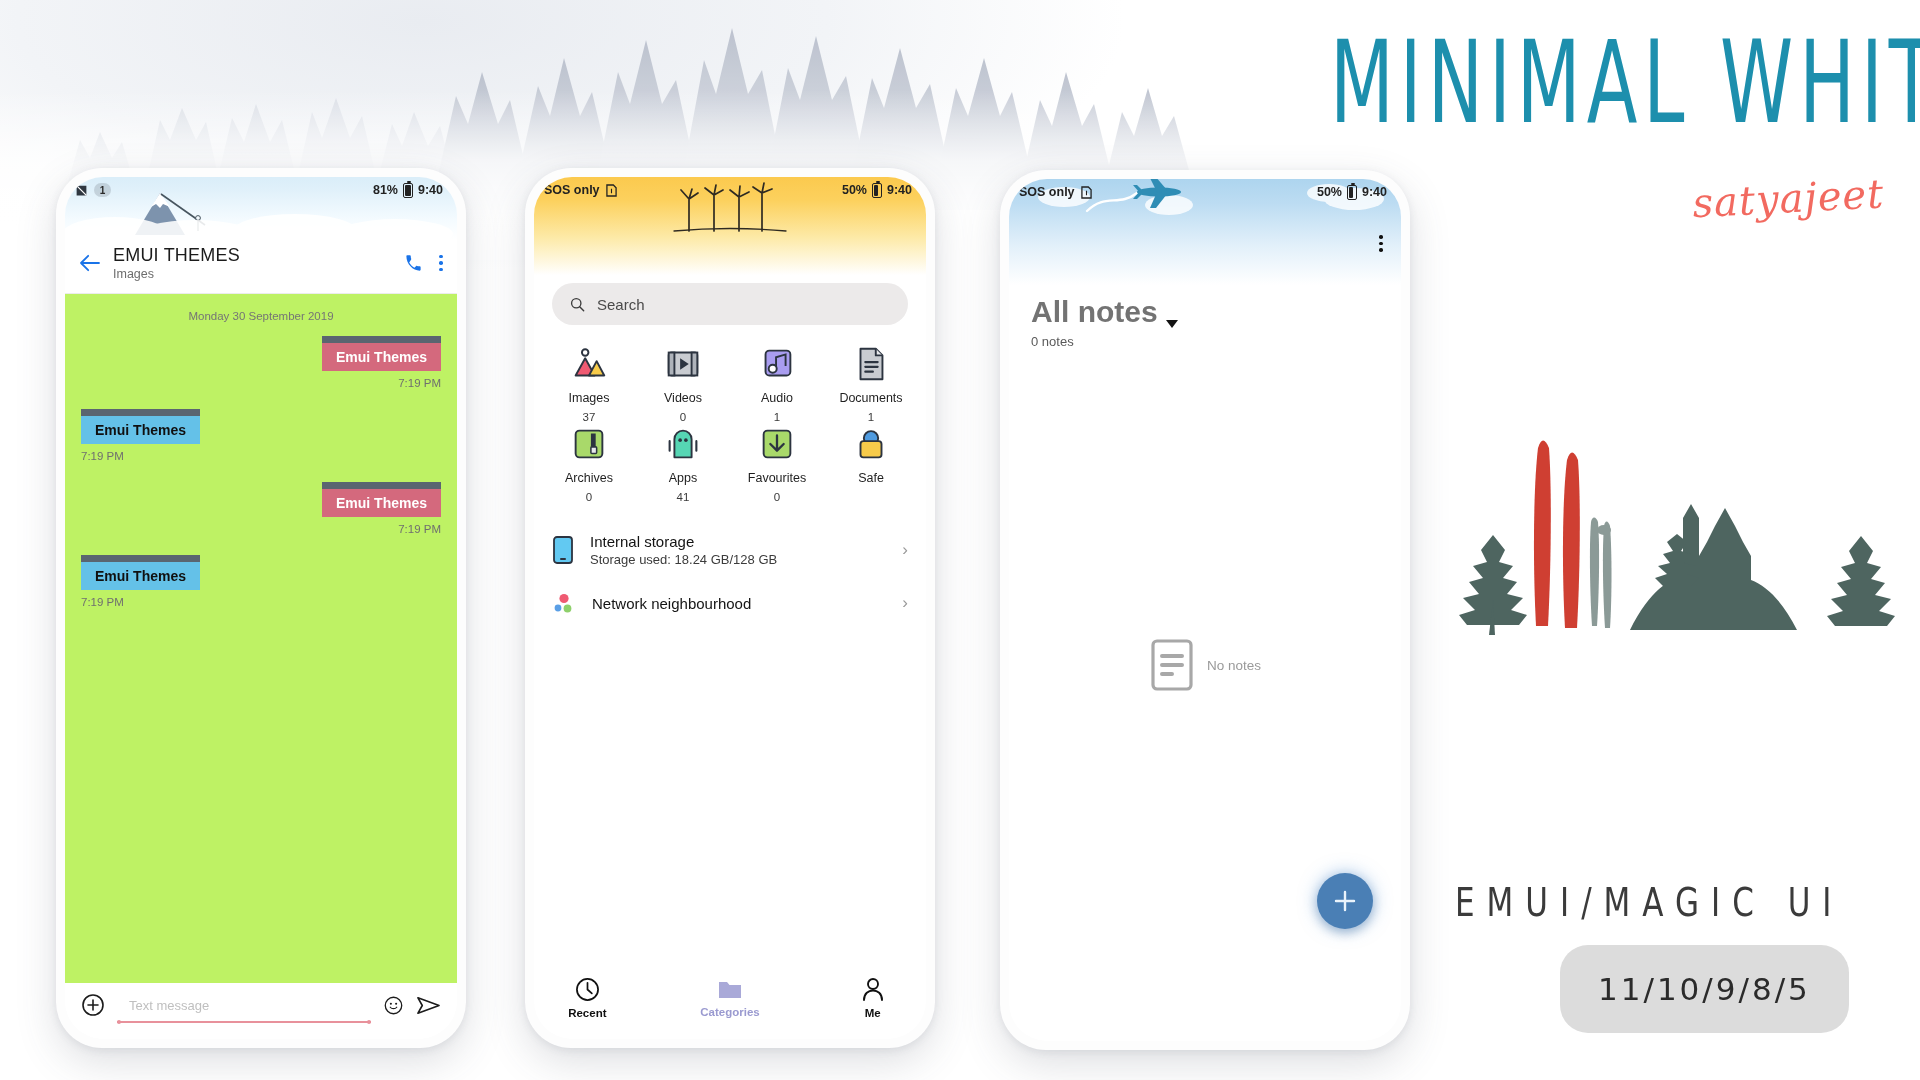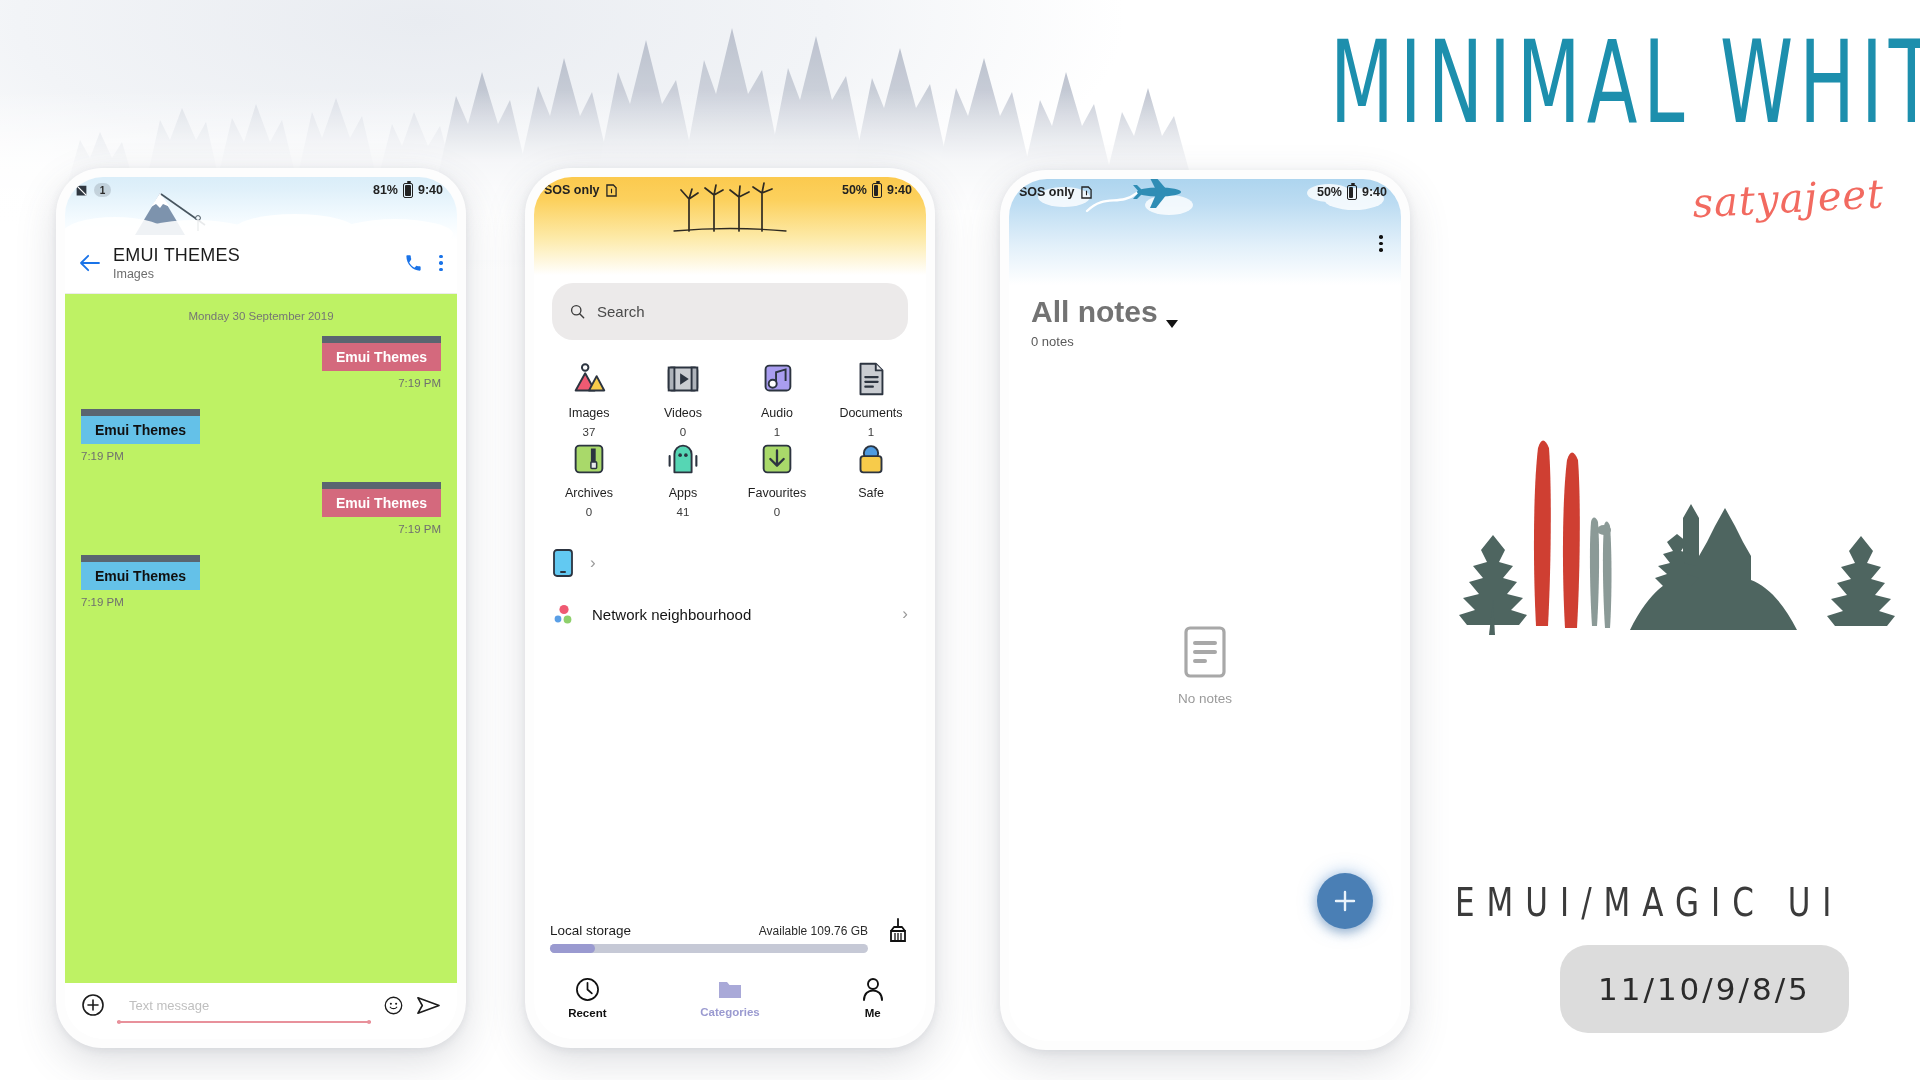--- a/index.html
+++ b/index.html
@@ -130,21 +130,21 @@
     content:""; position:absolute; top:-1.2px; width:4px; height:4px; border-radius:50%; background:#e8919b;
   }
   .p1-underline::before { left:0; } .p1-underline::after { right:0; }
 
   
   .p2-hero {
     height: 124px; position: relative; margin-top:-26px; padding-top:26px;
     background: linear-gradient(180deg,#fbc13c 0%, #fcd15e 40%, #fdeaa8 70%, #ffffff 100%);
   }
   .p2-search {
-    margin: 8px 18px 0 18px; height: 57px; background: #eceaea; border-radius: 21px;
+    margin: 8px 18px 0 18px; height: 42px; background: #eceaea; border-radius: 21px;
     display: flex; align-items: center; gap: 12px; padding: 16px 18px;
     font-size: 15px; color: #4a4a4a;
   }
   .p2-grid {
     display: grid; grid-template-columns: repeat(4,1fr);
     padding: 18px 8px 4px 8px; 
   }
   .cat { display: flex; flex-direction: column; align-items: center; gap: 6px; }
   .cat-name { font-size: 12.5px; color: #1f1f1f; }
   .cat-count { font-size: 11.5px; color: #3a3a3a; }
@@ -168,21 +168,21 @@
 
   
   .p3-hero {
     height: 132px; position: relative; margin-top:-26px; padding-top: 26px;
     background: linear-gradient(180deg,#9ecdeb 0%, #bcdcf2 38%, #e2f0fa 70%, #ffffff 100%);
   }
   .p3-menu { position: absolute; right: 18px; top: 82px; z-index: 4; }
   .p3-head { padding: 10px 22px 0 22px; }
   .p3-title { font-size: 30px; font-weight: 700; color: #737373; display: flex; align-items: flex-end; gap: 7px; }
   .p3-count { font-size: 13px; color: #5a5a5a; margin-top: 5px; }
-  .p3-empty { flex: 1; display: flex; flex-direction: column; align-items: center; justify-content: center; gap: 12px; margin-top: -60px; }
+  .p3-empty { flex: 1; display: flex; flex-direction: row; align-items: center; justify-content: center; gap: 12px; margin-top: -60px; }
   .p3-empty-lbl { font-size: 13.5px; color: #9a9a9a; }
   .fab {
     position: absolute; right: 28px; bottom: 112px;
     width: 56px; height: 56px; border-radius: 50%;
     background: #4a7fb5; display: flex; align-items: center; justify-content: center;
     box-shadow: 0 0 18px rgba(90,150,215,.55), 0 4px 10px rgba(40,80,120,.3);
   }
   .p3-nav { display: flex; padding: 10px 0 20px 0; }
   .p3-nav .nav-lbl { font-size: 11px; font-weight: 400; color: #2c2c2c; }
   .p3-nav .nav-item.active .nav-lbl { color: #2b6cb0; font-weight: 400; }
@@ -484,51 +484,40 @@
         <span class="cat-count"></span>
       </div>
     </div>
 
     <div class="p2-rows">
       <div class="srow">
         <svg width="22" height="30" viewBox="0 0 22 30">
           <rect x="2" y="2" width="18" height="26" rx="3" fill="#62c9f2" stroke="#2c3440" stroke-width="1.8"></rect>
           <rect x="8" y="23" width="6" height="2" rx="1" fill="#2c3440"></rect>
         </svg>
+        <div class="srow-txt">
+          <div class="srow-t">Internal storage</div>
+          <div class="srow-s">Storage used: 18.24 GB/128 GB</div>
+        </div>
         <span class="chev">›</span>
       </div>
       <div class="srow">
         <svg width="24" height="24" viewBox="0 0 24 24">
           <circle cx="12" cy="7.5" r="4.6" fill="#ef5a72"></circle>
           <circle cx="6" cy="17" r="3.4" fill="#5a9fe6"></circle>
           <circle cx="15.5" cy="17.5" r="3.9" fill="#8ed06b"></circle>
         </svg>
         <div class="srow-txt">
           <div class="srow-t">Network neighbourhood</div>
         </div>
         <span class="chev">›</span>
       </div>
     </div>
 
     <div class="p2-bottom">
-      <div class="p2-local">
-        <div class="p2-local-head">
-          <span class="p2-local-t">Local storage</span>
-          <span class="p2-local-a">Available 109.76 GB</span>
-          <svg width="24" height="26" viewBox="0 0 24 26" style="position:absolute;right:16px">
-            <path d="M12 1 V9" stroke="#111" stroke-width="1.8" stroke-linecap="round"></path>
-            <path d="M5 13 h14 v10 h-14 z" fill="none" stroke="#111" stroke-width="1.8"></path>
-            <path d="M5 13 L8 9 h8 l3 4" fill="none" stroke="#111" stroke-width="1.8" stroke-linejoin="round"></path>
-            <path d="M9 15 v8 M12 15 v8 M15 15 v8" stroke="#111" stroke-width="1.3"></path>
-          </svg>
-        </div>
-        <div class="p2-bar">
-          <div class="p2-bar-fill" id="p2fill" style="width: 14%;"></div>
-        </div>
-      </div>
 
       <div class="p2-nav">
         <div class="nav-item">
           <svg width="25" height="25" viewBox="0 0 26 26">
             <circle cx="13" cy="13" r="11" fill="none" stroke="#111" stroke-width="1.8"></circle>
             <path d="M13 6 V13 L17.5 17" stroke="#111" stroke-width="1.8" fill="none" stroke-linecap="round"></path>
           </svg>
           <span class="nav-lbl">Recent</span>
         </div>
         <div class="nav-item active">

